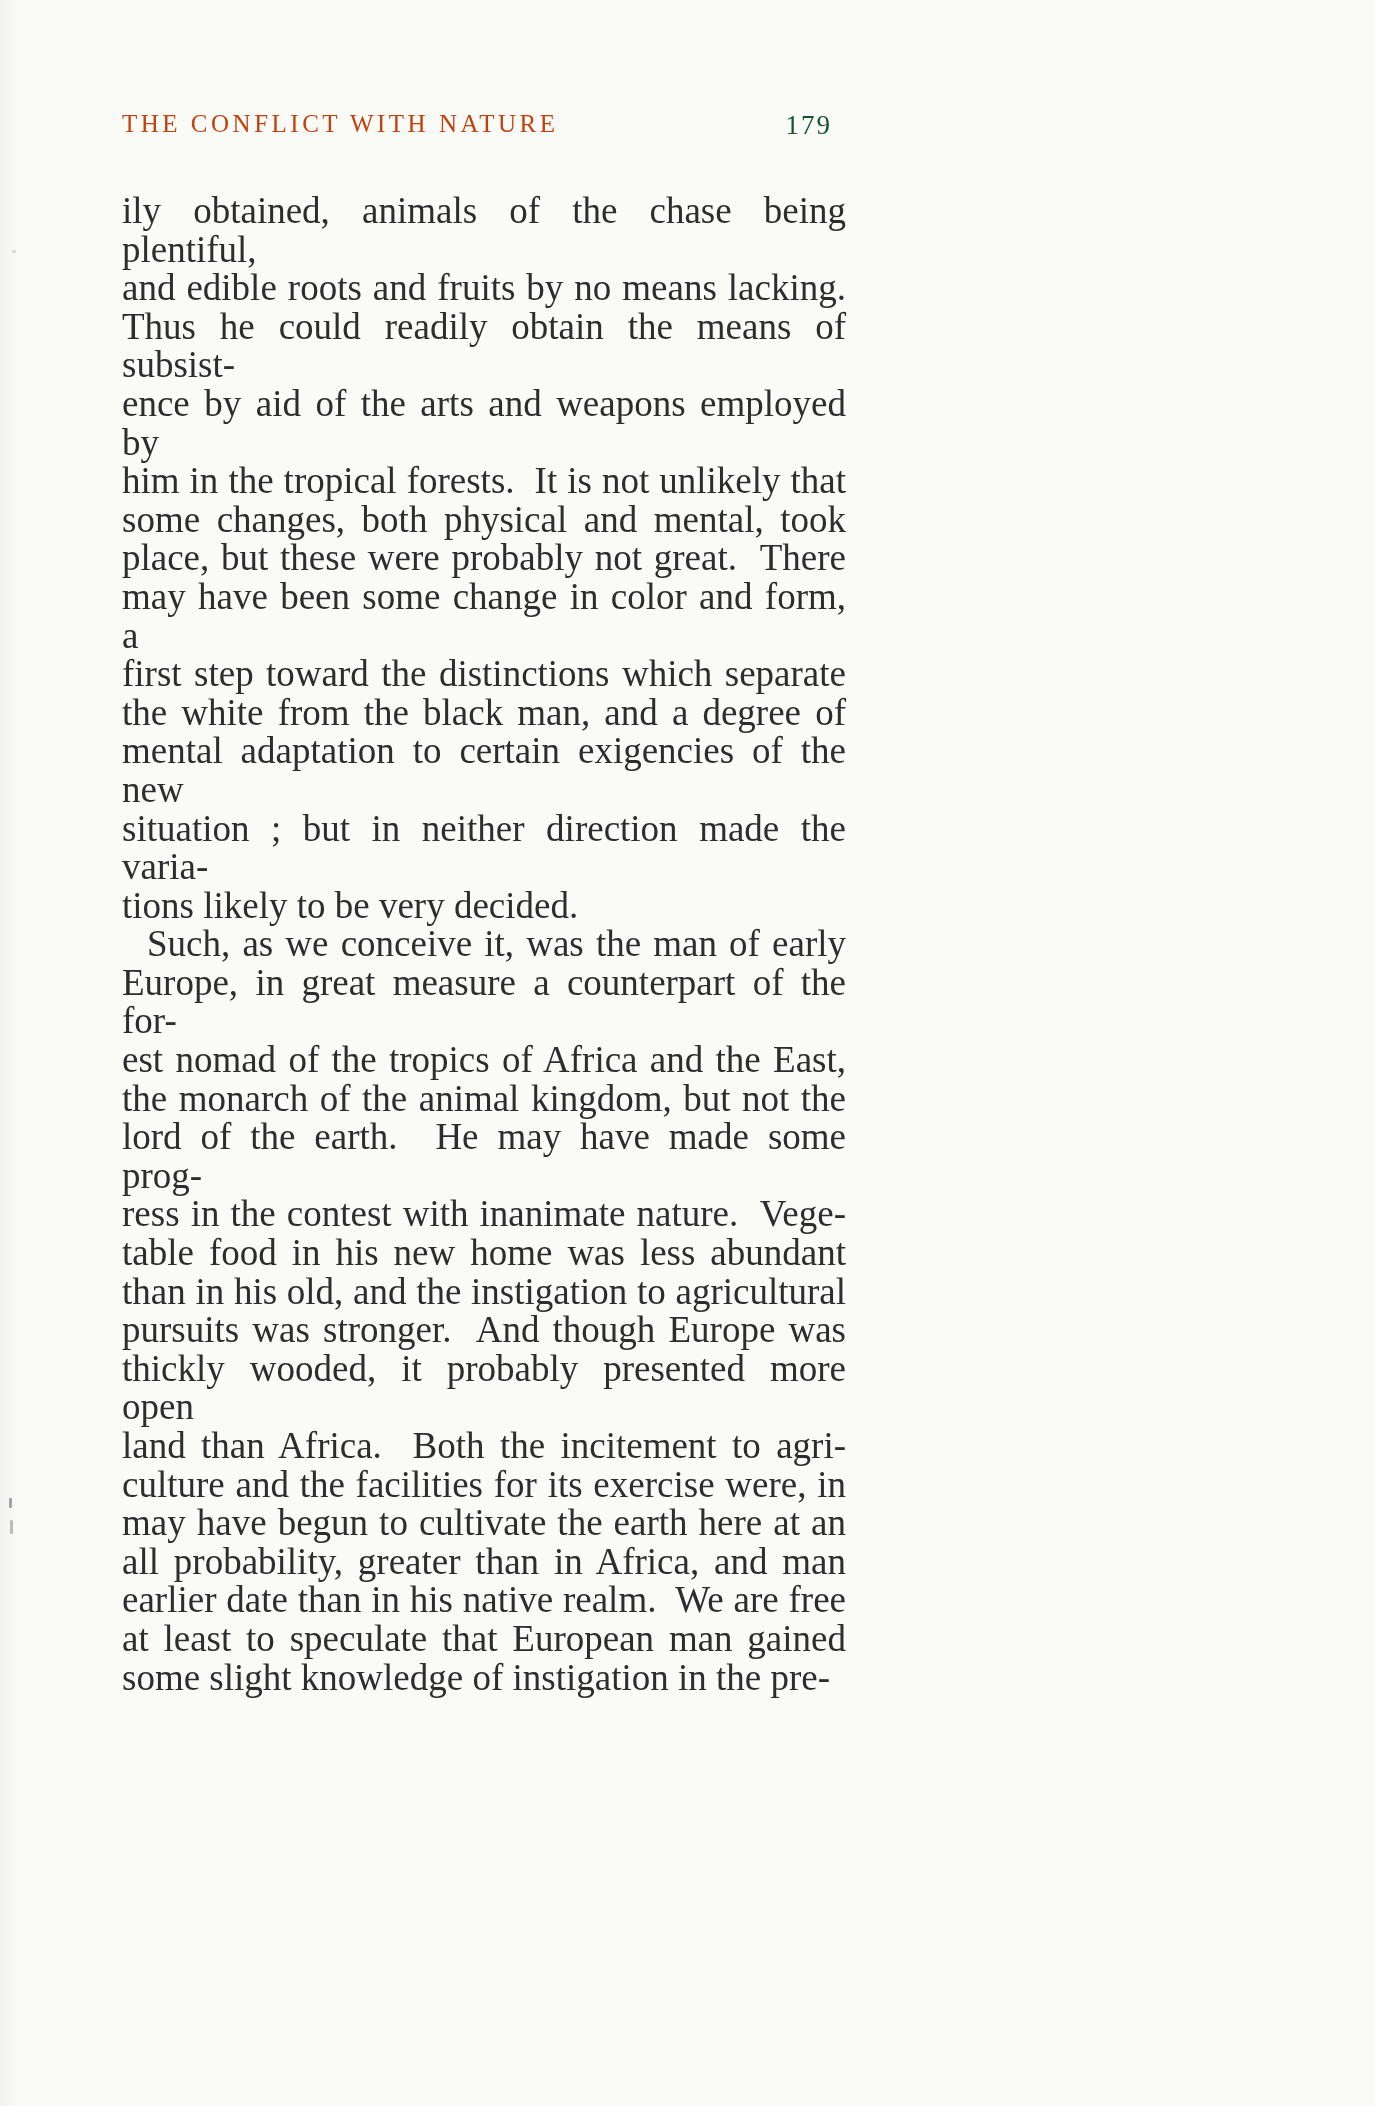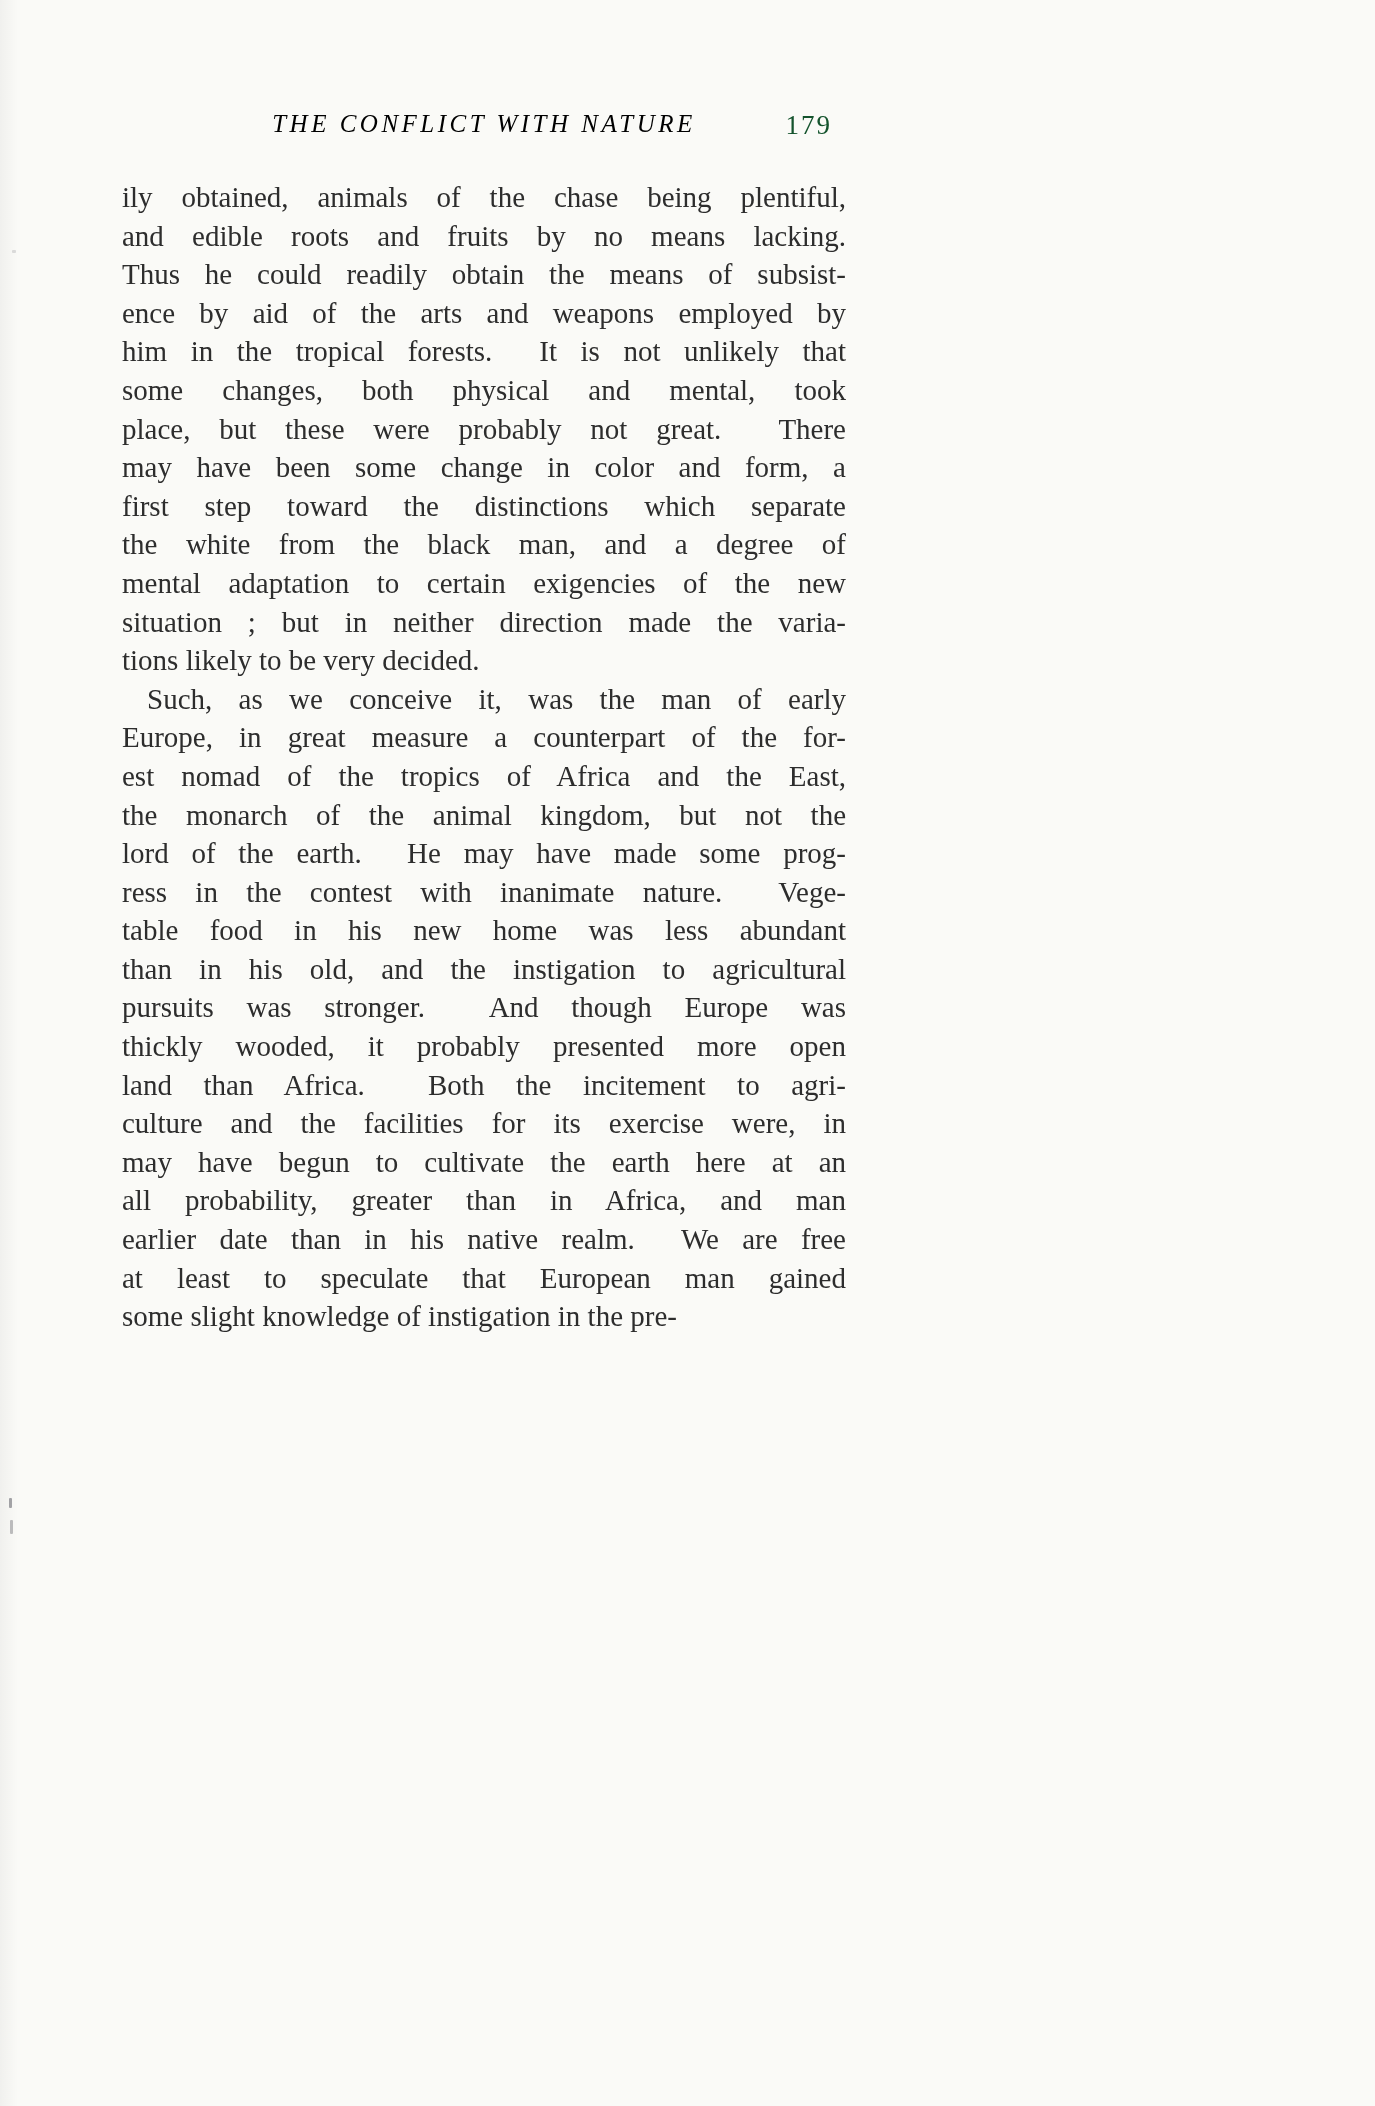--- a/index.html
+++ b/index.html
@@ -31,38 +31,36 @@
     left:122px;
     top:110px;
     width:724px;
   }
   .page-header{
     position:relative;
     height:34px;
   }
   .running-title{
     display:block;
-    text-align:center;
-    font-style:italic;
     font-size:25px;
     letter-spacing:3.5px;
-    color:#000000;
+    color:#c2410c;
     white-space:nowrap;
   }
   .page-number{
     position:absolute;
     right:14px;
     top:0;
     font-size:27px;
     letter-spacing:2px;
     color:#14532d;
   }
   .text-block{
-    margin-top:34px;
-    font-size:29px;
+    margin-top:48px;
+    font-size:37px;
     line-height:38.6px;
     color:var(--ink);
   }
   .paragraph{margin:0;}
   .line{
     text-align:justify;
     text-align-last:justify;
     white-space:pre-wrap;
   }
   .line.last{

